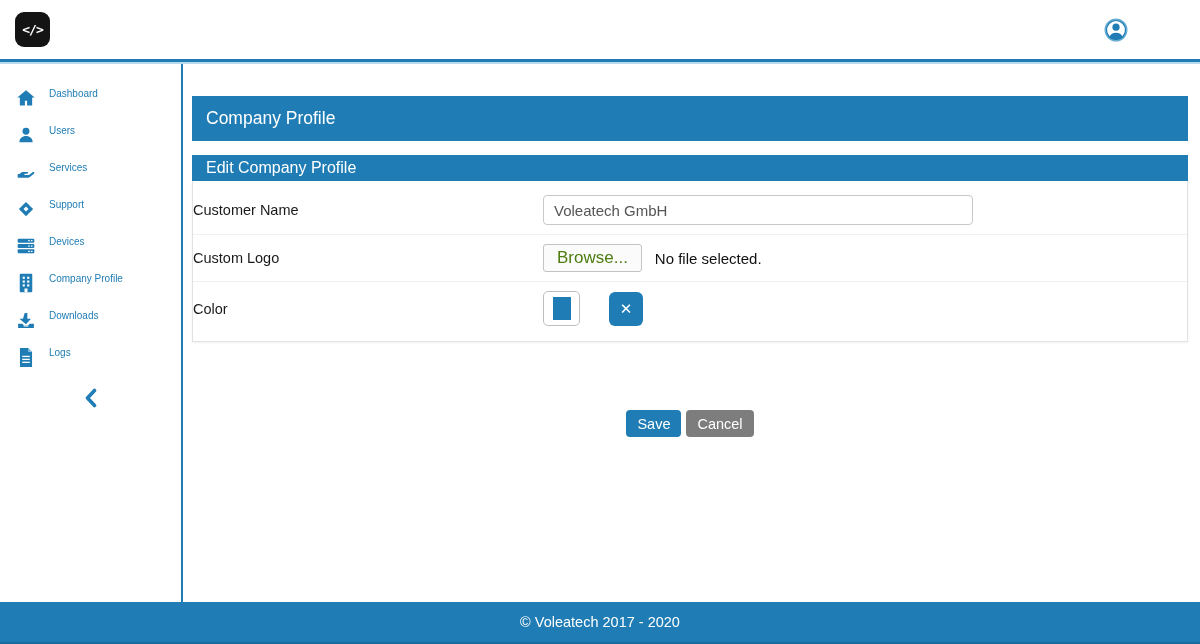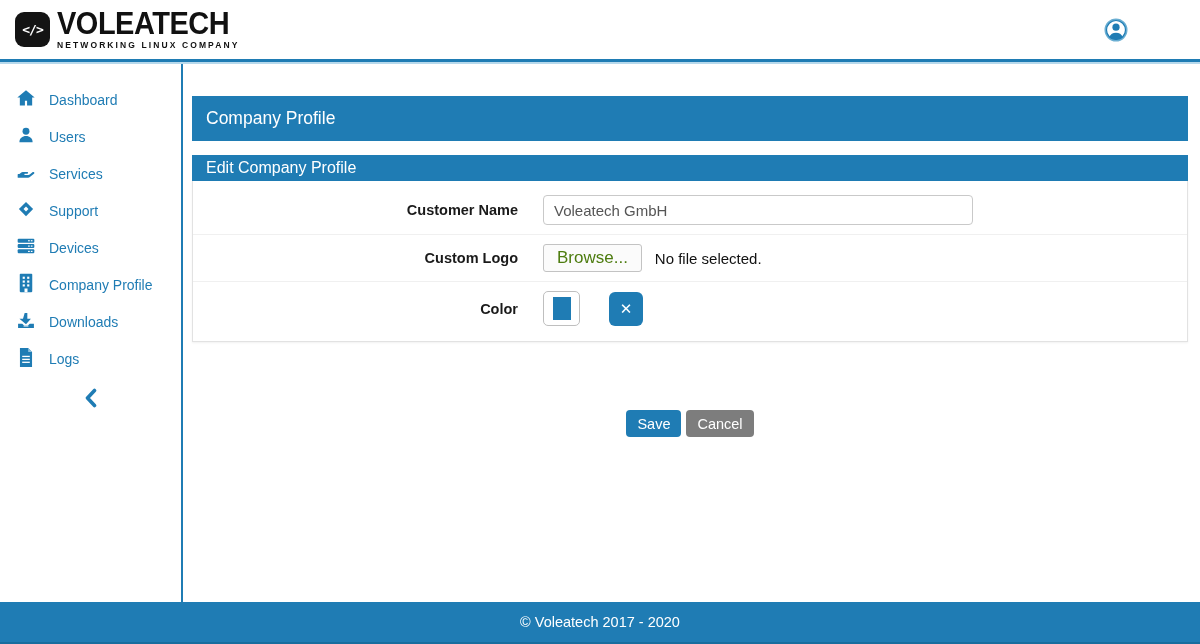--- a/index.html
+++ b/index.html
@@ -37,23 +37,23 @@
   .avatar-btn { width:24px; height:24px; cursor:pointer; background:none; border:none; }
 
   
   .middle { flex:1 1 auto; display:flex; min-height:0; }
 
   .sidebar {
     flex:0 0 183px; width:183px; background:#fff;
     border-right:2px solid #1f7cb4; padding-top:22px;
   }
   .nav-item {
-    display:flex; align-items:flex-end; gap:13px;
+    display:flex; align-items:flex-start; gap:13px;
     padding:4px 10px 4px 16px; margin-bottom:9px;
-    color:#1f7cb4; font-size:14px; text-decoration:none; cursor:pointer;
+    color:#1f7cb4; font-size:10px; text-decoration:none; cursor:pointer;
   }
   .nav-item .ico { width:20px; height:20px; flex:0 0 20px; display:flex; align-items:center; justify-content:center; }
   .nav-item svg { display:block; }
   .collapse-btn {
     margin:14px auto 0 auto; display:flex; width:40px; height:26px;
     align-items:center; justify-content:center;
     background:none; border:none; cursor:pointer;
   }
 
   .content { flex:1 1 auto; padding:34px 12px 0 9px; background:#fff; }
@@ -73,21 +73,21 @@
     border:1px solid #e2e2e2; border-top:none;
     box-shadow:0 1px 2px rgba(0,0,0,0.06);
     padding:5px 0 6px 0; background:#fff;
   }
   .form-row {
     display:grid; grid-template-columns:325px 1fr;
     align-items:center; padding:9px 0;
   }
   .form-row + .form-row { border-top:1px solid #f0f0f0; }
   .form-label {
-    text-align:right; font-weight:bold; font-size:14.5px; color:#1a1a1a;
+    text-align:left; font-weight:normal; font-size:14.5px; color:#1a1a1a;
     padding-right:0;
   }
   .form-control-cell { padding-left:25px; display:flex; align-items:center; }
 
   .text-input {
     width:430px; height:30px; border:1px solid #c9c9c9; border-radius:4px;
     padding:0 10px; font-size:15px; color:#555;
     font-family:"Liberation Sans","DejaVu Sans",sans-serif; background:#fff;
   }
   .browse-btn {
@@ -127,24 +127,20 @@
     display:flex; align-items:center; justify-content:center; font-size:14.5px;
     border-bottom:2px solid #186d9e;
   }
 </style>
 </head>
 <body>
 
 <header class="topbar">
   <div class="brand">
     <div class="brand-glyph">&lt;/&gt;</div>
-    <div class="brand-text">
-      <span class="brand-name">VOLEATECH</span>
-      <span class="brand-tagline">NETWORKING LINUX COMPANY</span>
-    </div>
   </div>
   <button class="avatar-btn" title="">
     <svg width="24" height="24" viewBox="0 0 24 24">
       <circle cx="12" cy="12" r="10.5" fill="none" stroke="#6aaed2" stroke-width="2"></circle>
       <circle cx="12" cy="12" r="9.5" fill="none" stroke="#1f7cb4" stroke-width="1.2"></circle>
       <circle cx="12" cy="9.2" r="3.6" fill="#1f7cb4"></circle>
       <path d="M5.2 19.2 a9.5 9.5 0 0 0 13.6 0 a7.4 7.4 0 0 0 -13.6 0 z" fill="#1f7cb4"></path>
     </svg>
   </button>
 </header>

